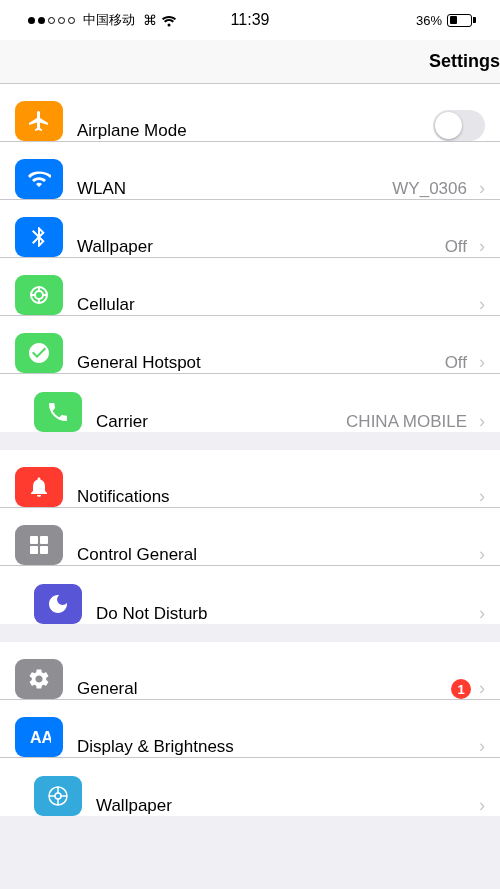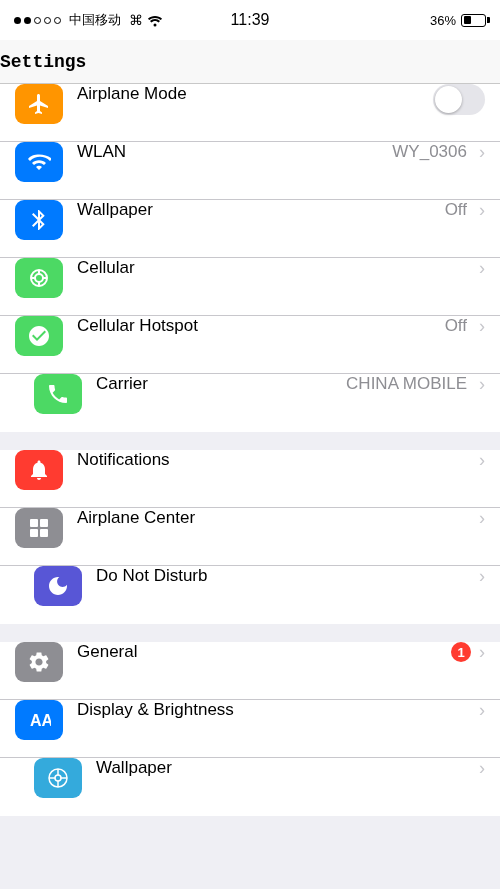--- a/index.html
+++ b/index.html
@@ -13,21 +13,21 @@
       overflow-x: hidden;
     }
 
     
     .status-bar {
       background: #fff;
       height: 40px;
       display: flex;
       align-items: center;
       justify-content: space-between;
-      padding: 0 14px;
+      padding: 0 28px;
       font-size: 13px;
       font-weight: 500;
     }
     .status-left {
       display: flex;
       align-items: center;
       gap: 4px;
     }
     .signal-dots {
       display: flex;
@@ -98,42 +98,41 @@
       border-radius: 1px;
     }
 
     
     .nav-bar {
       background: rgba(248, 248, 248, 0.97);
       border-bottom: 0.5px solid #c8c8c8;
       height: 44px;
       display: flex;
       align-items: center;
-      justify-content: flex-start;
-      font-family: Liberation Mono, monospace;
+      justify-content: flex-end;
     }
     .nav-title {
       font-size: 18px;
       font-weight: 600;
       color: #000;
     }
 
     
     .settings-group {
       margin-top: 0;
       background: #fff;
     }
     .section-divider {
       height: 18px;
       background: #efeff4;
     }
 
     .settings-row {
       display: flex;
-      align-items: flex-start;
+      align-items: flex-end;
       height: 58px;
       background: #fff;
       padding: 0 15px;
       border-bottom: 0.5px solid #c8c7cc;
       position: relative;
     }
     .settings-row:last-child {
       border-bottom: none;
       padding-left: 34px;
     }
@@ -307,21 +306,21 @@
       <span class="row-label">Cellular</span>
       <span class="chevron">›</span>
     </div>
 
     <div class="settings-row">
       <div class="icon-wrapper icon-green">
         <svg class="icon-svg" viewBox="0 0 24 24">
           <path d="M12 2C6.48 2 2 6.48 2 12s4.48 10 10 10 10-4.48 10-10S17.52 2 12 2zm-2 15l-5-5 1.41-1.41L10 14.17l7.59-7.59L19 8l-9 9z"></path>
         </svg>
       </div>
-      <span class="row-label">Cellular Hotspot</span>
+      <span class="row-label">General Hotspot</span>
       <span class="row-value">Off</span>
       <span class="chevron">›</span>
     </div>
 
     <div class="settings-row">
       <div class="icon-wrapper icon-green">
         <svg class="icon-svg" viewBox="0 0 24 24">
           <path d="M6.62 10.79c1.44 2.83 3.76 5.14 6.59 6.59l2.2-2.2c.27-.27.67-.36 1.02-.24 1.12.37 2.33.57 3.57.57.55 0 1 .45 1 1V20c0 .55-.45 1-1 1-9.39 0-17-7.61-17-17 0-.55.45-1 1-1h3.5c.55 0 1 .45 1 1 0 1.25.2 2.45.57 3.57.11.35.03.74-.25 1.02l-2.2 2.2z"></path>
         </svg>
       </div>
@@ -348,21 +347,21 @@
 
     <div class="settings-row">
       <div class="icon-wrapper icon-gray">
         <svg class="icon-svg" viewBox="0 0 24 24">
           <rect x="3" y="3" width="8" height="8" rx="1" fill="white"></rect>
           <rect x="13" y="3" width="8" height="8" rx="1" fill="white"></rect>
           <rect x="3" y="13" width="8" height="8" rx="1" fill="white"></rect>
           <rect x="13" y="13" width="8" height="8" rx="1" fill="white"></rect>
         </svg>
       </div>
-      <span class="row-label">Airplane Center</span>
+      <span class="row-label">Control General</span>
       <span class="chevron">›</span>
     </div>
 
     <div class="settings-row">
       <div class="icon-wrapper icon-purple">
         <svg class="icon-svg" viewBox="0 0 24 24">
           <path d="M12 3c-4.97 0-9 4.03-9 9s4.03 9 9 9 9-4.03 9-9c0-.46-.04-.92-.1-1.36-.98 1.37-2.58 2.26-4.4 2.26-2.98 0-5.4-2.42-5.4-5.4 0-1.81.89-3.42 2.26-4.4-.44-.06-.9-.1-1.36-.1z"></path>
         </svg>
       </div>
       <span class="row-label">Do Not Disturb</span>

